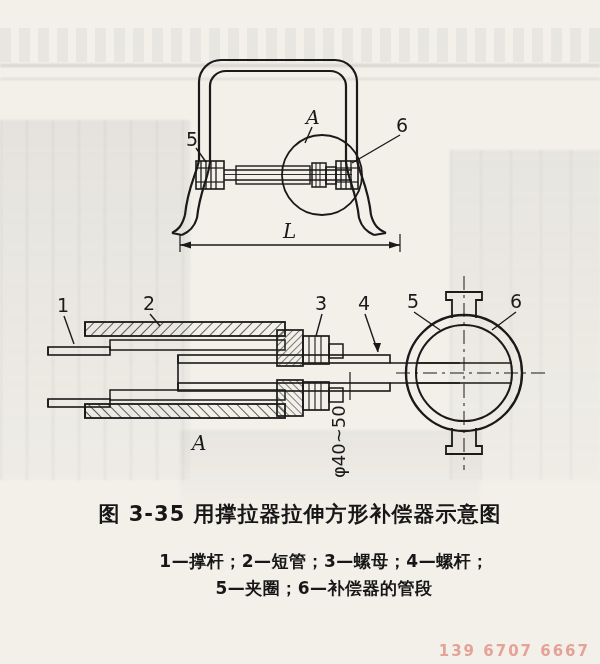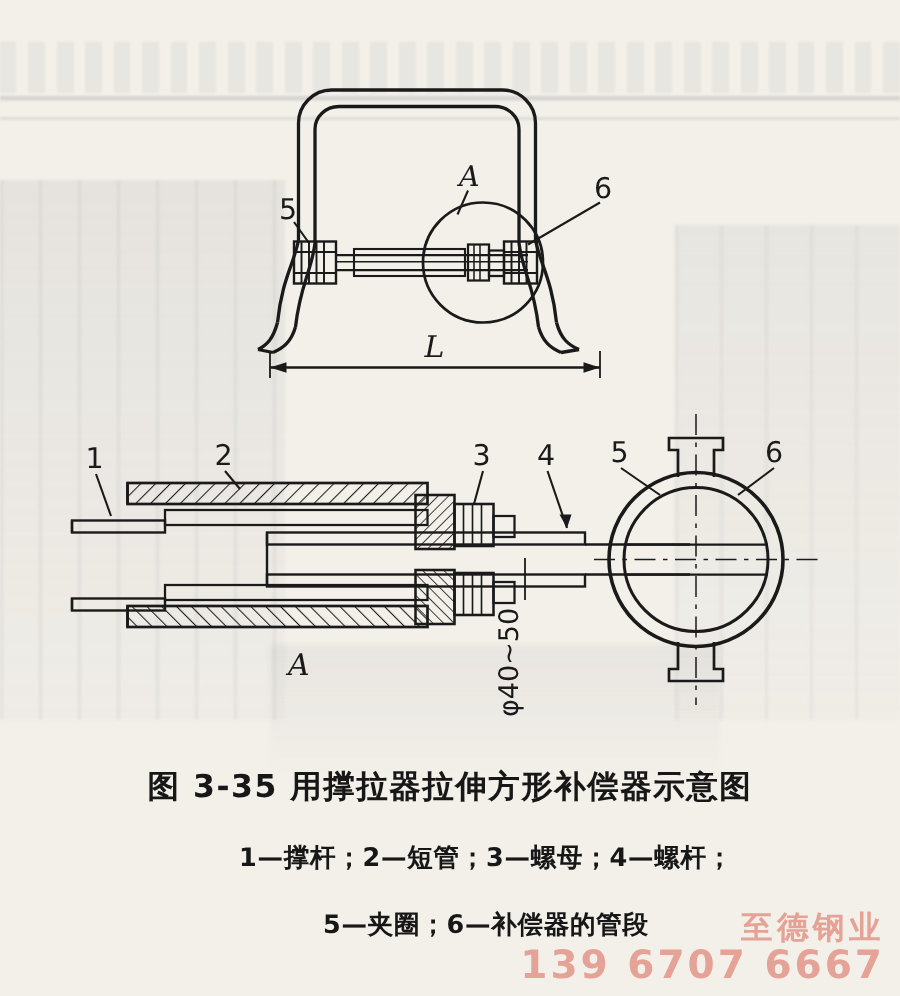--- a/index.html
+++ b/index.html
@@ -89,53 +89,52 @@
     top: 500px;
     width: 600px;
     text-align: center;
     color: #171717;
   }
   #figure-caption {
     font-family: "DejaVu Sans", sans-serif;
     font-size: 21px;
     font-weight: 700;
     letter-spacing: 1px;
-    margin-top: 10px;
     white-space: nowrap;
   }
   #legend-line-1, #legend-line-2 {
     font-family: "DejaVu Sans", sans-serif;
     font-size: 17px;
     font-weight: 600;
     letter-spacing: .5px;
     white-space: nowrap;
     padding-left: 48px;
   }
   #legend-line-1 { margin-top: 22px; }
-  #legend-line-2 { margin-top: 22px; }
+  #legend-line-2 { margin-top: 4px; }
 
   
   #watermark {
     position: absolute;
     right: 10px;
     bottom: 4px;
     text-align: right;
     pointer-events: none;
   }
   #watermark-brand {
     font-family: "DejaVu Sans", sans-serif;
     font-size: 21px;
     font-weight: 700;
     color: rgba(214,86,66,0.50);
     letter-spacing: 3px;
     line-height: 1.15;
   }
   #watermark-phone {
     font-family: "DejaVu Sans", sans-serif;
-    font-size: 26px;
+    font-size: 15px;
     font-weight: 700;
     color: rgba(214,86,66,0.50);
     letter-spacing: 2px;
     line-height: 1.15;
   }
 </style>
 </head>
 <body>
 
 <div id="page">
@@ -307,17 +306,16 @@
     <text x="0" y="0" transform="translate(345,478) rotate(-90)" font-family="DejaVu Sans, sans-serif" font-size="18" fill="#1a1a1a">φ40~50</text>
   </svg>
 
   <div id="caption-block">
     <div id="figure-caption">图 3-35   用撑拉器拉伸方形补偿器示意图</div>
     <div id="legend-line-1">1—撑杆；2—短管；3—螺母；4—螺杆；</div>
     <div id="legend-line-2">5—夹圈；6—补偿器的管段</div>
   </div>
 
   <div id="watermark">
-    <div id="watermark-brand">至德钢业</div>
     <div id="watermark-phone">139 6707 6667</div>
   </div>
 
 </div>
 
 </body></html>

